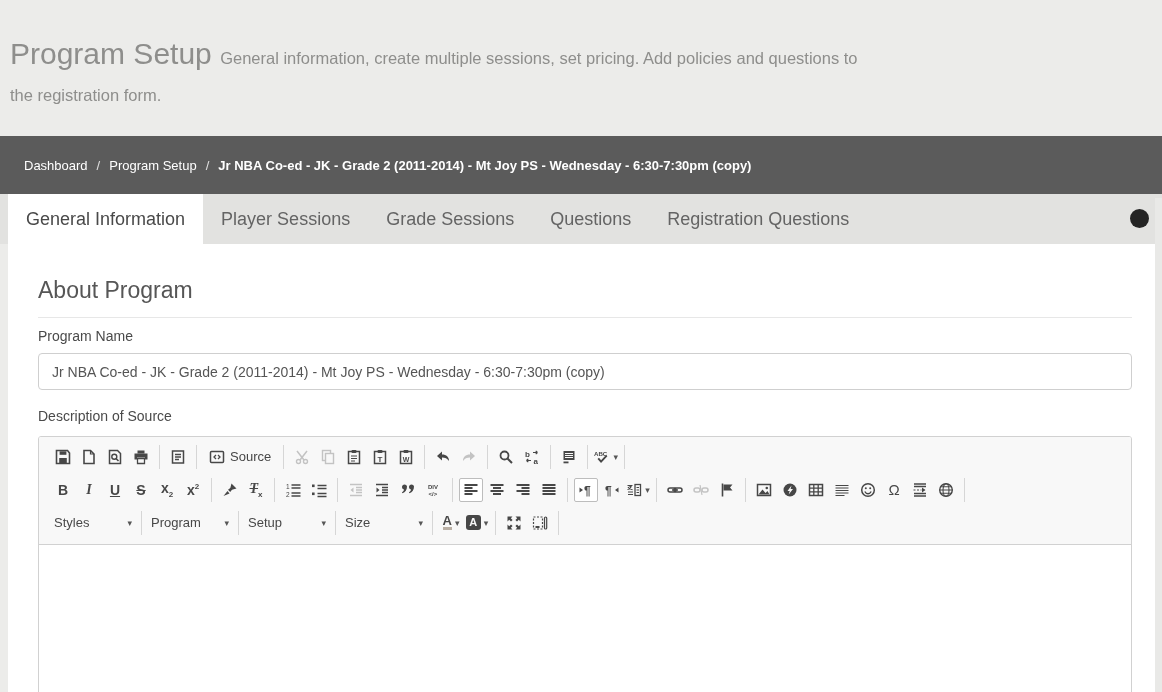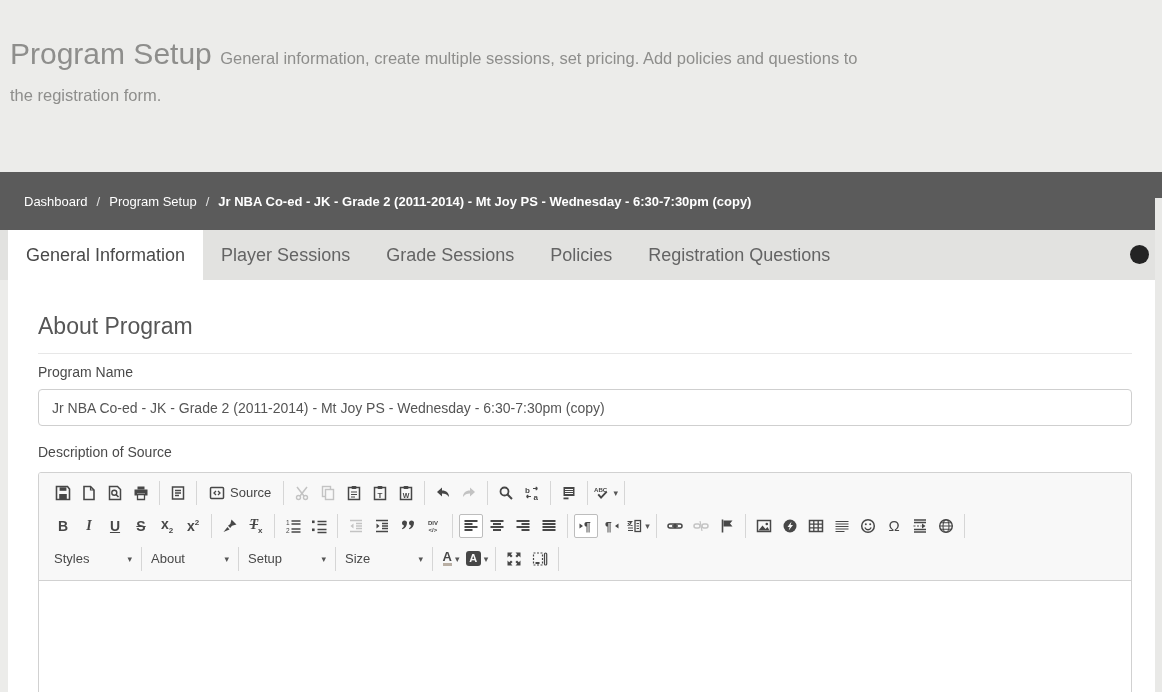--- a/index.html
+++ b/index.html
@@ -4,21 +4,21 @@
 <style>
   * { box-sizing: border-box; }
   html,body { margin:0; padding:0; }
   body {
     width:1162px; height:692px; overflow:hidden;
     background:#ececea;
     font-family:"Liberation Sans", sans-serif;
     position:relative;
   }
   
-  .page-header { height:172px; padding:36px 10px 0 10px; }
+  .page-header { height:136px; padding:36px 10px 0 10px; }
   .page-header h1 { margin:0; max-width:872px; font-size:30px; font-weight:400; color:#8e8e8c; line-height:1.22; }
   .page-header h1 .subtitle { font-size:16.5px; color:#8e8e8c; font-weight:400; }
   
   .breadcrumb-bar { height:58px; background:#5b5b5b; display:flex; align-items:center; padding:0 24px; }
   .crumb { color:#fff; font-size:13px; text-decoration:none; }
   .crumb.current { font-weight:bold; }
   .crumb-sep { color:#e0e0e0; font-size:13px; margin:0 9px; }
   
   .tabs-bar { height:50px; background:#e2e2e0; display:flex; align-items:stretch; padding-left:8px; position:relative; }
   .tab { display:flex; align-items:center; padding:0 18px; font-size:18px; color:#646464; cursor:pointer; }
@@ -66,21 +66,21 @@
     <span class="crumb-sep">/</span>
     <a class="crumb">Program Setup</a>
     <span class="crumb-sep">/</span>
     <a class="crumb current">Jr NBA Co-ed - JK - Grade 2 (2011-2014) - Mt Joy PS - Wednesday - 6:30-7:30pm (copy)</a>
   </div>
 
 <div class="tabs-bar">
   <div class="tab active">General Information</div>
     <div class="tab">Player Sessions</div>
     <div class="tab">Grade Sessions</div>
-    <div class="tab">Policies</div>
+    <div class="tab">Questions</div>
     <div class="tab">Registration Questions</div>
     <span class="circle-widget"></span>
 </div>
 
 <div class="content">
   <h2 class="about">About Program</h2>
 
   <div class="field-label">Program Name</div>
   <input class="name-input" type="text" value="Jr NBA Co-ed - JK - Grade 2 (2011-2014) - Mt Joy PS - Wednesday - 6:30-7:30pm (copy)" style="">
 
@@ -512,21 +512,21 @@
         </div>
         <div class="tb-row">
           <span class="tb-group">
             <a class="tb-combo">
               <span class="combo-text">Styles</span>
               <span class="combo-arrow">▾</span>
             </a>
           </span>
           <span class="tb-group">
             <a class="tb-combo">
-              <span class="combo-text">About</span>
+              <span class="combo-text">Program</span>
               <span class="combo-arrow">▾</span>
             </a>
           </span>
           <span class="tb-group">
             <a class="tb-combo">
               <span class="combo-text">Setup</span>
               <span class="combo-arrow">▾</span>
             </a>
           </span>
           <span class="tb-group">

